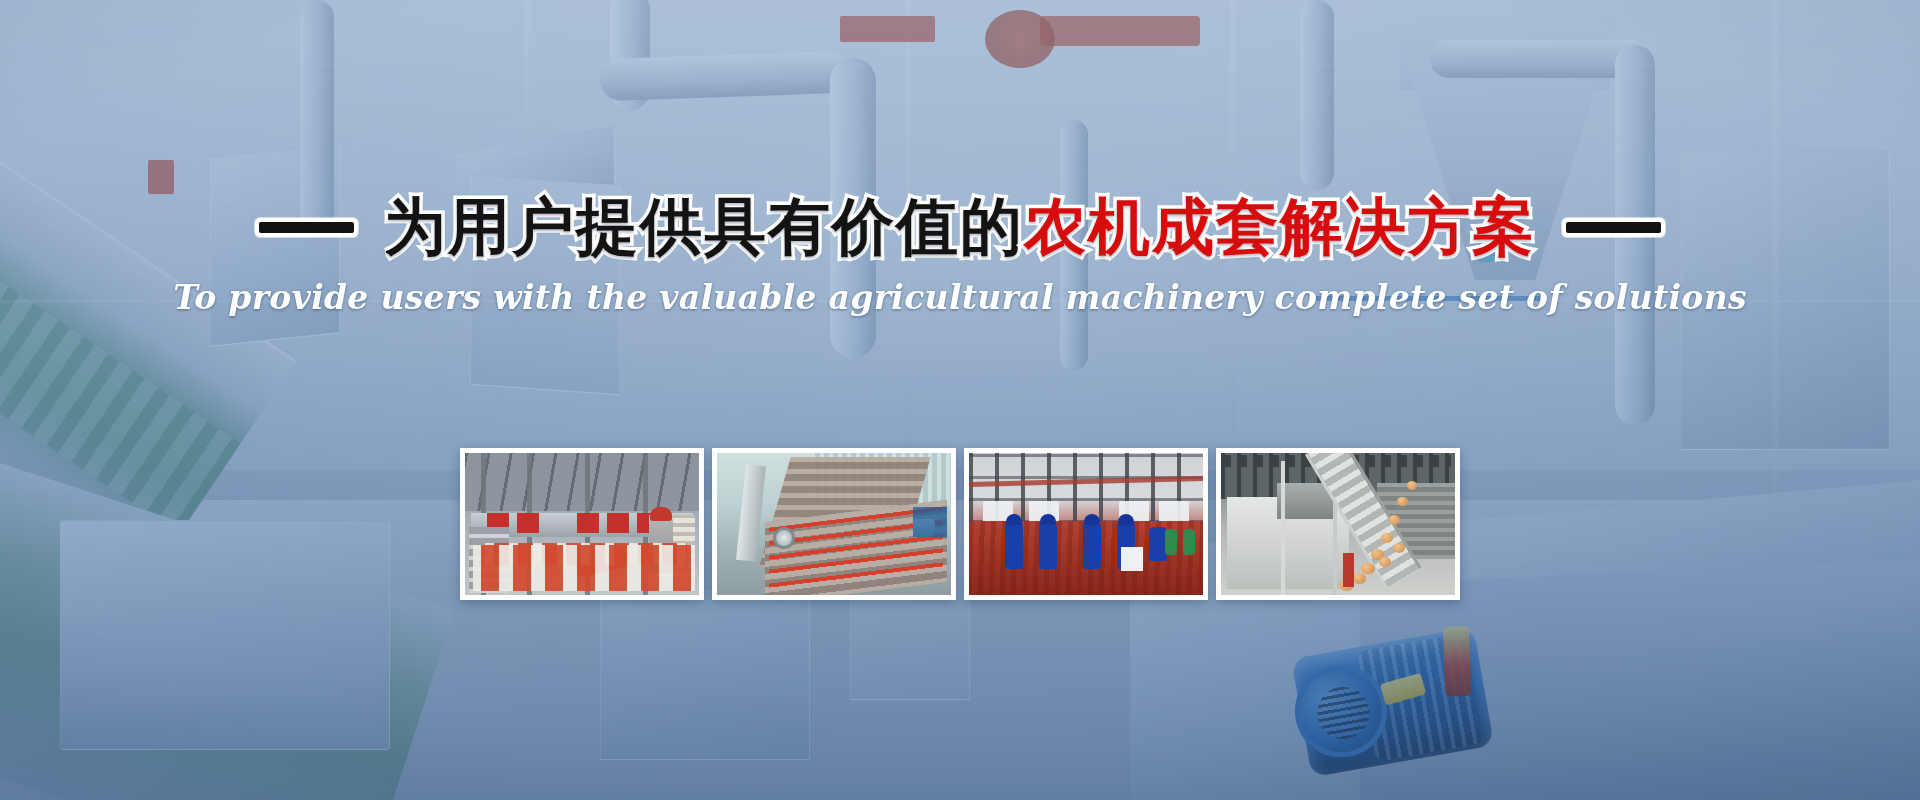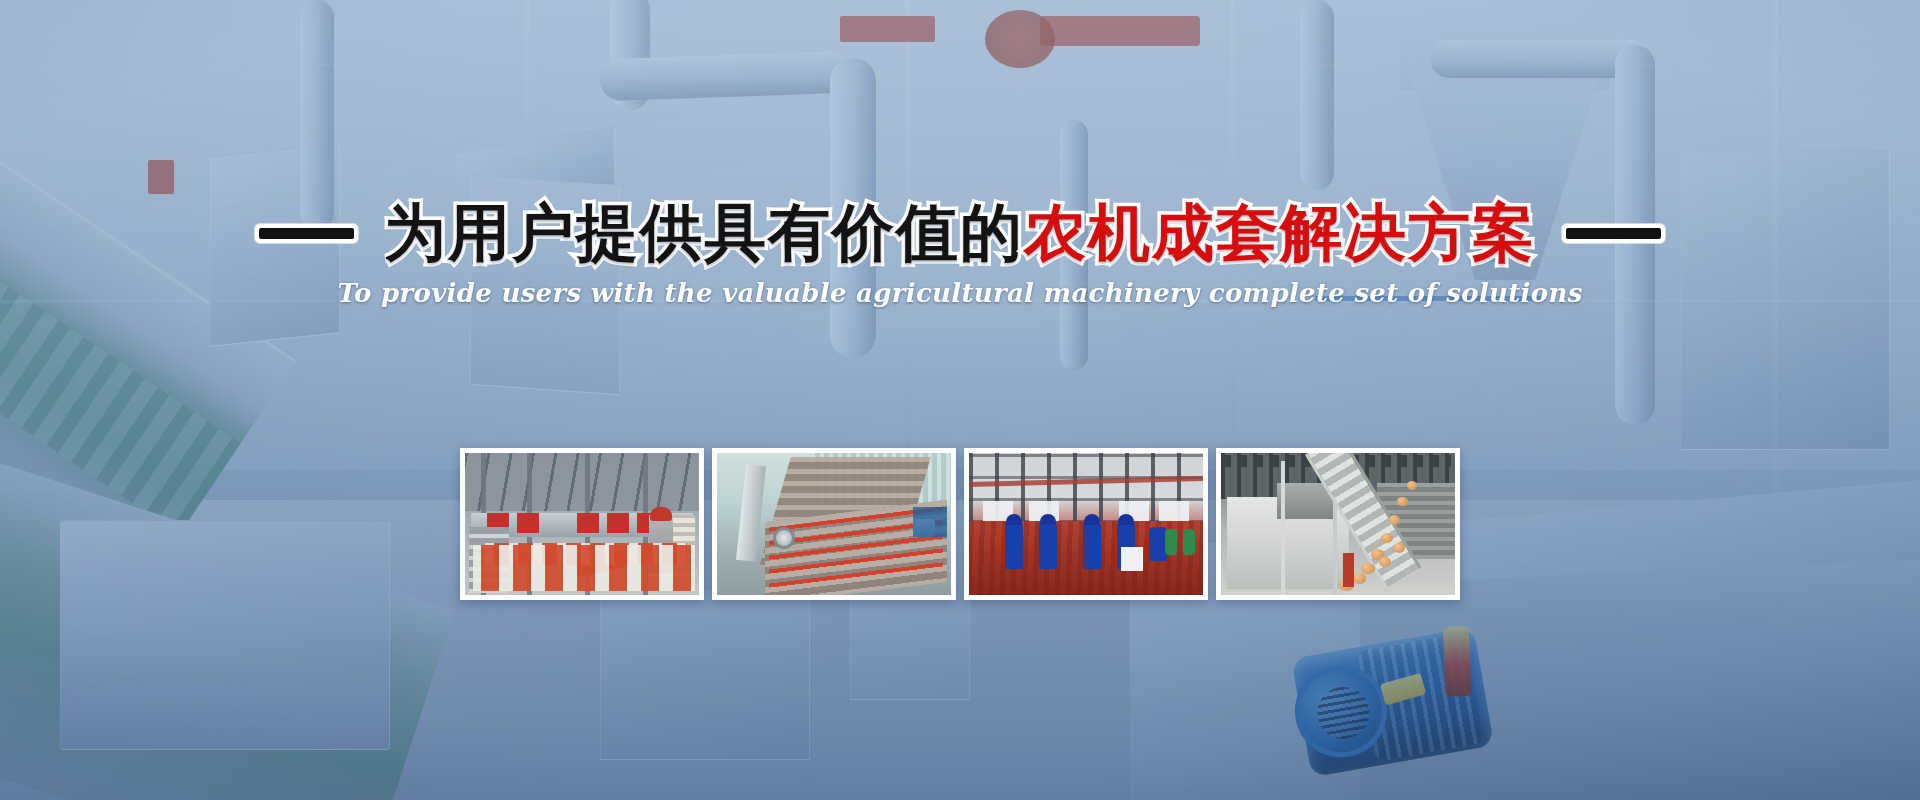--- a/index.html
+++ b/index.html
@@ -177,21 +177,21 @@
   }
   .vignette{
     position:absolute; inset:0;
     background:radial-gradient(130% 110% at 50% 45%, rgba(0,0,0,0) 45%, rgba(26,54,88,.28) 100%);
   }
 
   
   .content{ position:absolute; inset:0; }
 
   .headline-row{
-    position:absolute; left:0; right:0; top:202px;
+    position:absolute; left:0; right:0; top:196px;
     display:flex; align-items:center; justify-content:center; gap:30px;
   }
   .dash{
     width:95px; height:11px; background:#121212; border-radius:2px;
     box-shadow:0 0 0 4px #fff, 0 0 0 5px rgba(255,255,255,.55);
   }
   .headline{
     font-size:62px; font-weight:bold; letter-spacing:2px; white-space:nowrap;
     font-family:"DejaVu Sans","Liberation Sans",sans-serif;
     line-height:1;
@@ -206,21 +206,21 @@
     color:#d70c0c;
     -webkit-text-stroke:7px #ffffff;
     paint-order:stroke fill;
     text-shadow:0 2px 3px rgba(40,60,90,.35);
   }
 
   .subtitle{
     position:absolute; left:0; right:0; top:278px; text-align:center;
     font-family:"DejaVu Serif","Liberation Serif",serif;
     font-style:italic; font-weight:bold;
-    font-size:26px; color:#ffffff; letter-spacing:.3px;
+    font-size:33px; color:#ffffff; letter-spacing:.3px;
     text-shadow:0 1px 3px rgba(30,55,90,.55);
   }
 
   
   .thumbs{
     position:absolute; left:0; right:0; top:448px;
     display:flex; justify-content:center; gap:8px;
   }
   .thumb{
     width:244px; height:152px; background:#ffffff; padding:5px;

